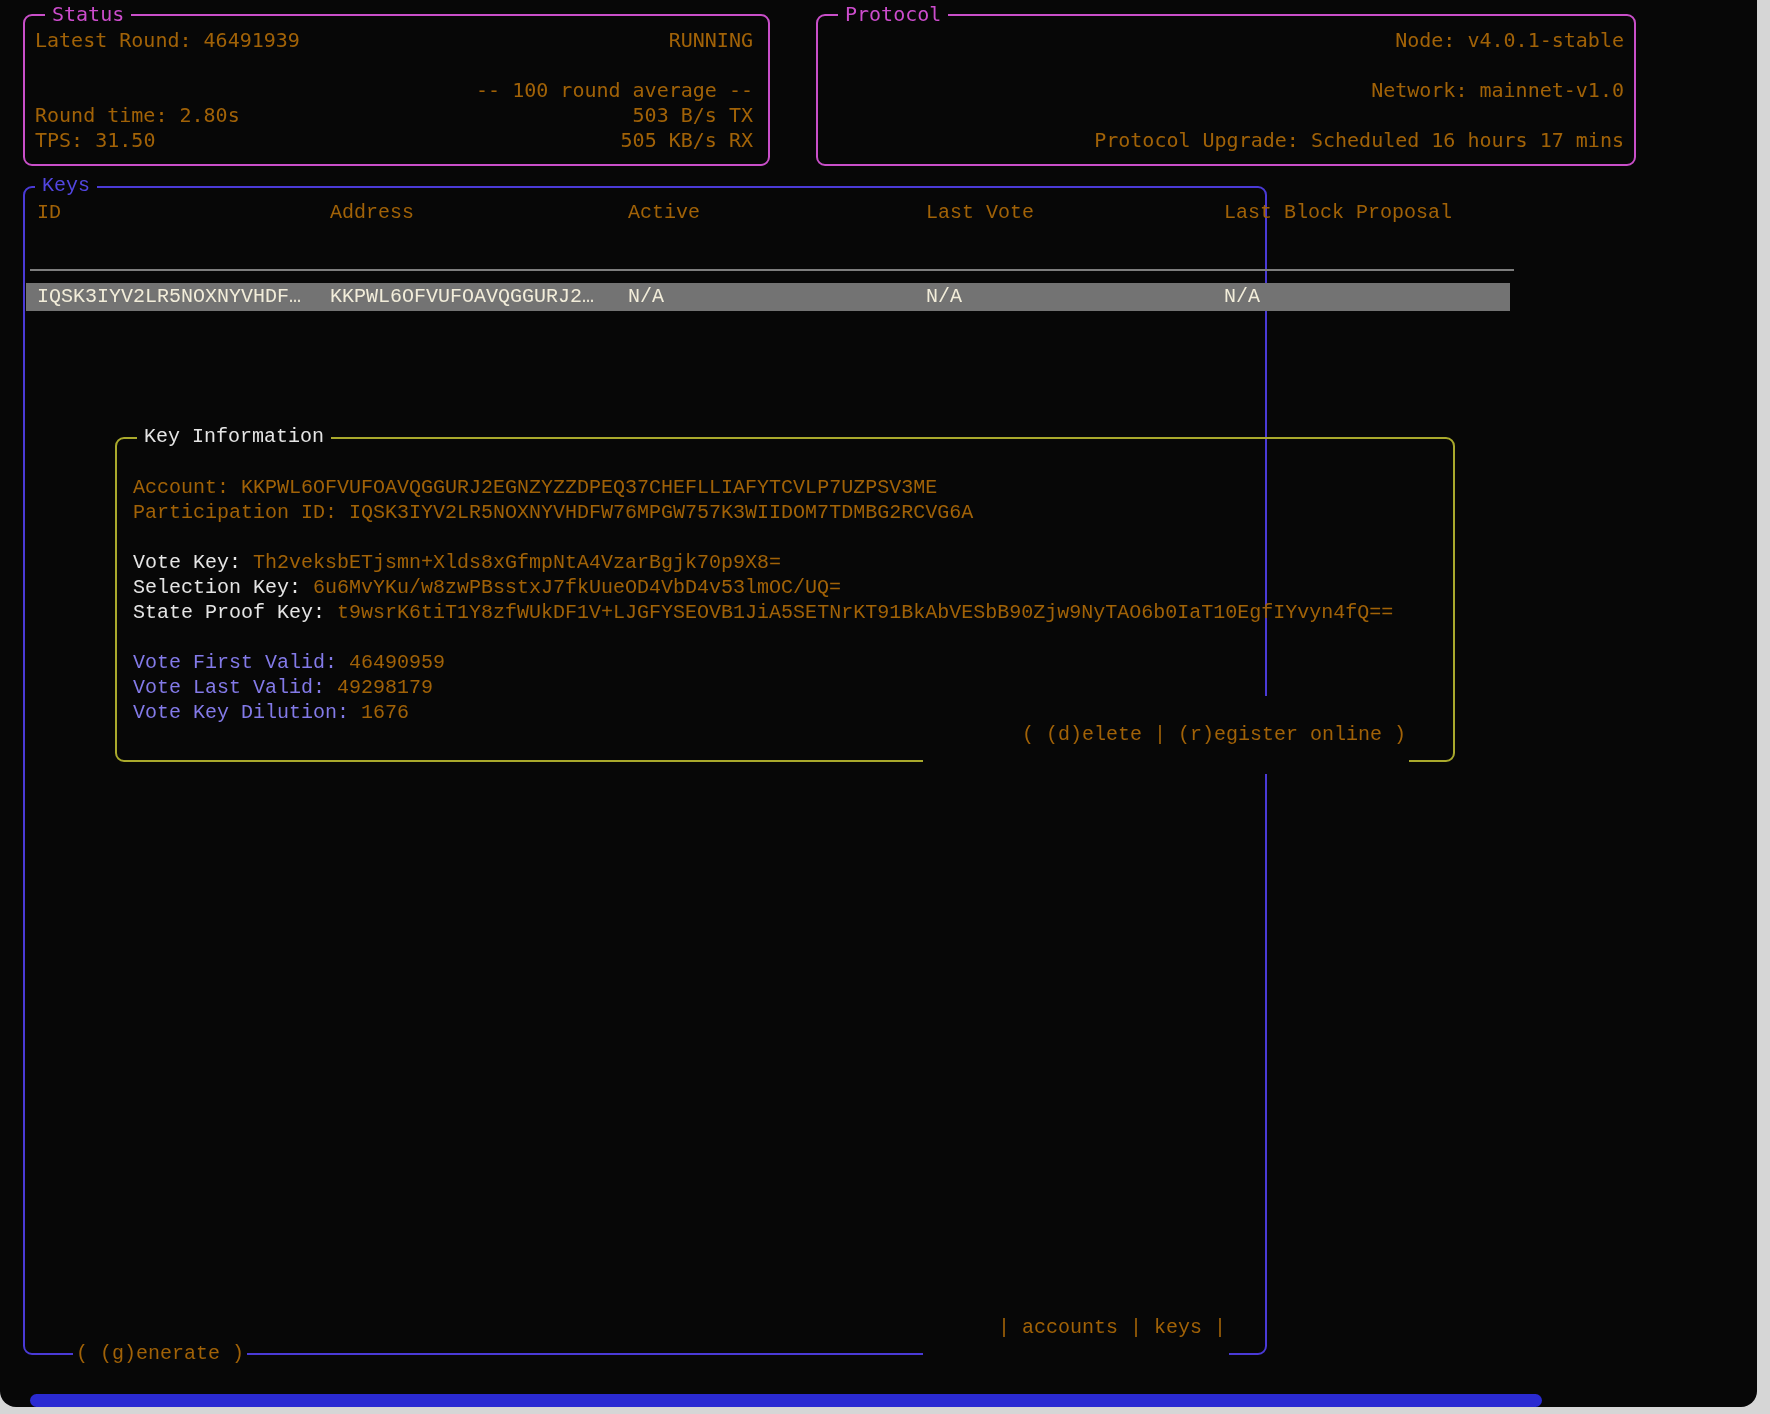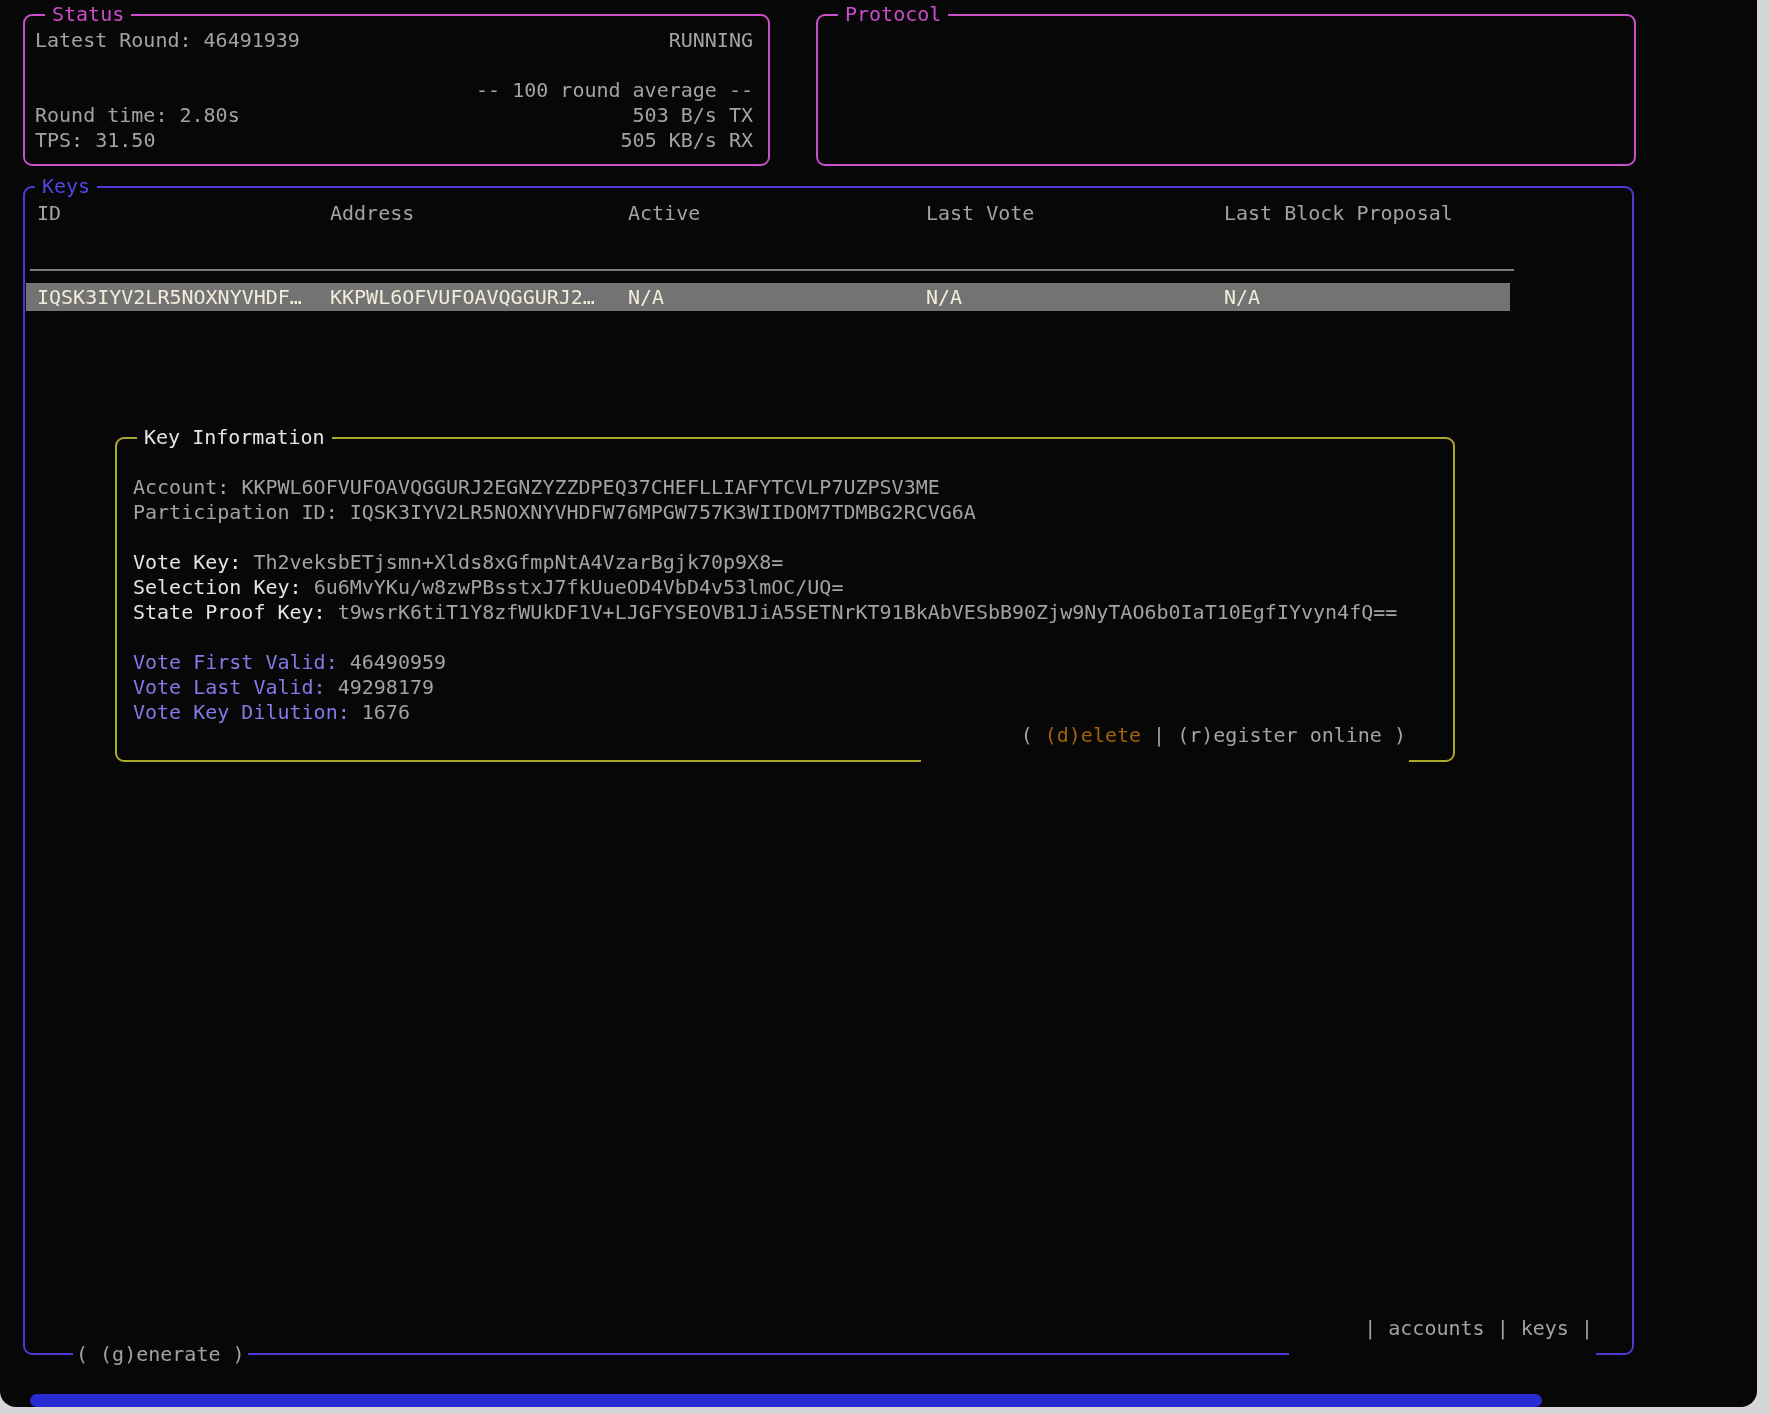--- a/index.html
+++ b/index.html
@@ -19,21 +19,21 @@
     overflow:hidden;
   }
   .panel { position:absolute; border:2px solid; border-radius:9px; box-sizing:border-box; }
   .panel-title {
     position:absolute; top:-15px; left:20px;
     background:#070707; padding:0 7px;
     line-height:26px; white-space:pre;
   }
   .line { white-space:pre; line-height:25px; height:25px; }
   .flexline { display:flex; justify-content:space-between; white-space:pre; line-height:25px; height:25px; }
-  .green   { color:#a3a3a3; }
+  .green   { color:#a16207; }
   .magenta { color:#cc4ccc; }
   .bluetxt { color:#5246e0; }
   .yellow  { color:#e5e5e5; }
   .olive-border  { border-color:#a9a92c; }
   .magenta-border{ border-color:#c94fc9; }
   .blue-border   { border-color:#4a3ad6; }
   .purple  { color:#837ae8; }
   .red     { color:#a16207; }
   .cream   { color:#f2edda; }
   .status-content   { padding:12px 15px 0 10px; }
@@ -78,23 +78,30 @@
       </div>
       <div class="flexline">
         <span class="green"><span>TPS: </span><span>31.50</span></span>
         <span class="green">505 KB/s RX</span>
       </div>
     </div>
   </div>
 
   <div class="panel magenta-border" style="left:816px; top:14px; width:820px; height:152px;text-align:right;">
     <span class="panel-title magenta">Protocol</span>
+    <div class="protocol-content">
+      <div class="line green"><span>Node: </span><span>v4.0.1-stable</span></div>
+      <div class="line"></div>
+      <div class="line green"><span>Network: </span><span>mainnet-v1.0</span></div>
+      <div class="line"></div>
+      <div class="line green"><span>Protocol Upgrade: </span><span>Scheduled 16 hours 17 mins</span></div>
+    </div>
   </div>
 
-  <div class="panel blue-border" style="left:23px; top:186px; width:1611px; height:1169px;">
+  <div class="panel blue-border" style="left:23px; top:186px; width:1244px; height:1169px;font-family:Liberation Mono, monospace;">
     <span class="panel-title bluetxt" style="left:10px;">Keys</span>
 
     <span class="col-head green" style="left:12px;">ID</span>
     <span class="col-head green" style="left:305px;">Address</span>
     <span class="col-head green" style="left:603px;">Active</span>
     <span class="col-head green" style="left:901px;">Last Vote</span>
     <span class="col-head green" style="left:1199px;">Last Block Proposal</span>
 
     <div class="table-sep"></div>
 

